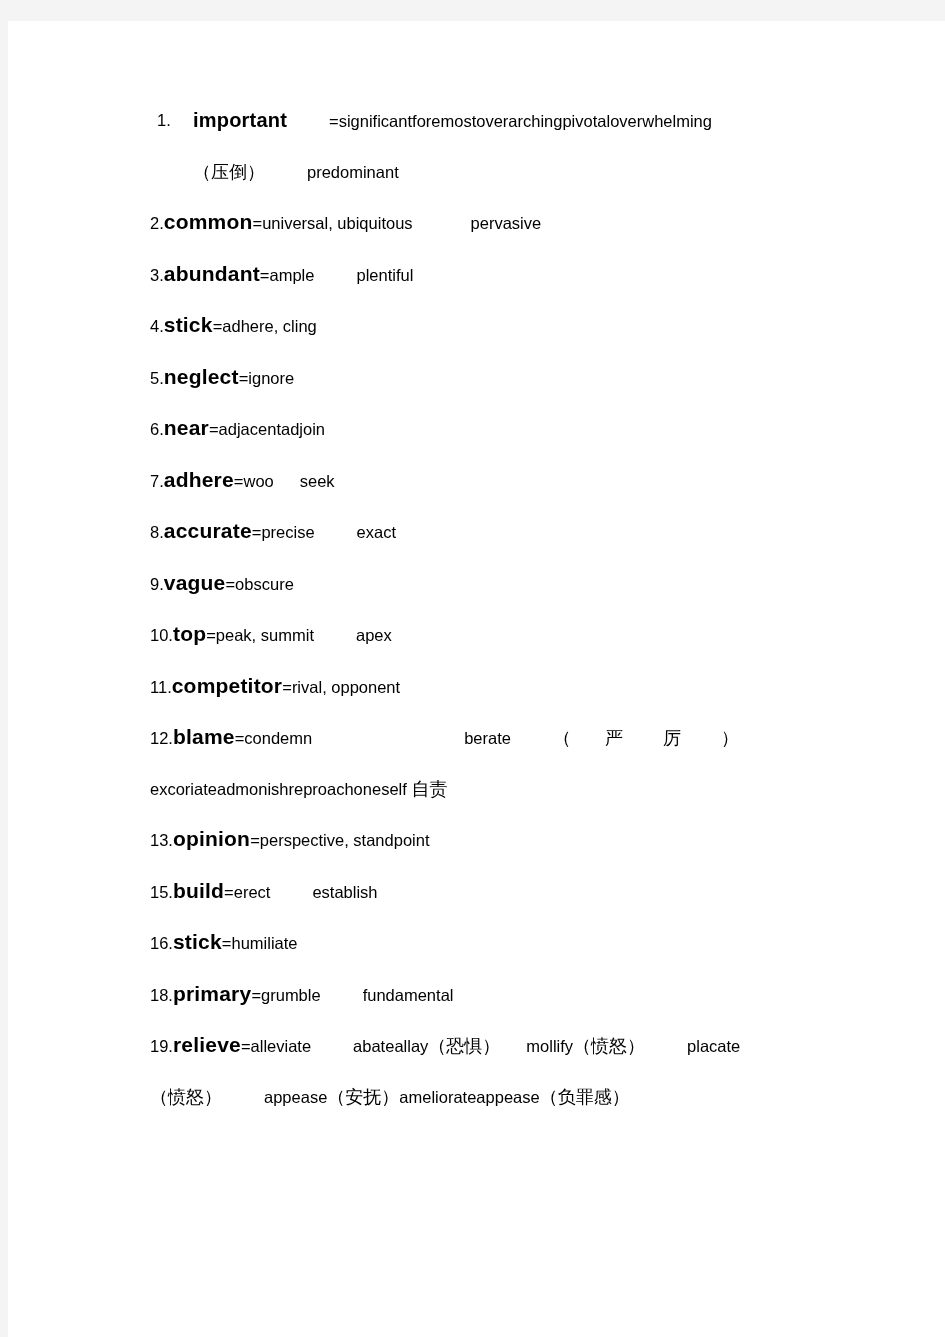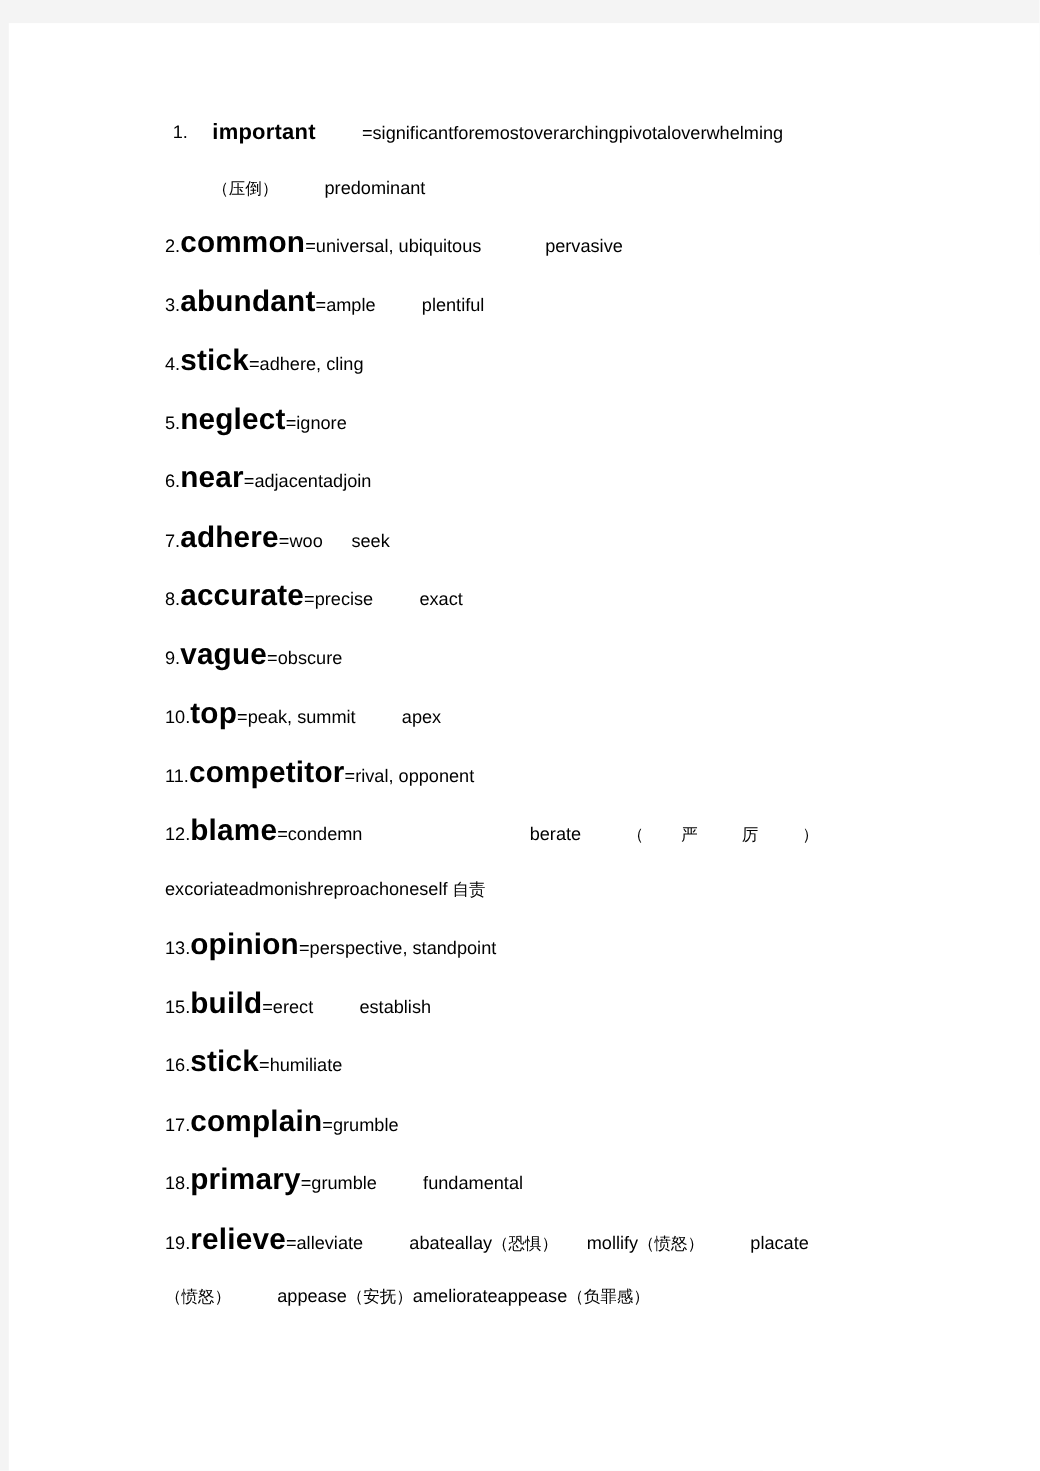--- a/index.html
+++ b/index.html
@@ -53,39 +53,39 @@
     font-size: 16.5px;
   }
 
   .num {
     font-size: 16.5px;
     font-weight: normal;
   }
 
   .head {
     font-weight: bold;
-    font-size: 27px;
+    font-size: 21px;
     letter-spacing: 0.2px;
   }
   .entry-list .head {
     font-size: 20px;
   }
 
   .syn {
     font-size: 16.5px;
   }
 
   
   .gap-sm { display: inline-block; width: 26px; }
   .gap-md { display: inline-block; width: 42px; }
   .gap-lg { display: inline-block; width: 58px; }
 
   .cjk {
     font-family: "DejaVu Sans", "Liberation Sans", sans-serif;
-    font-size: 15px;
+    font-size: 18px;
   }
 
   
   .spread {
     letter-spacing: 34px;
   }
   .spread-wide {
     letter-spacing: 40px;
   }
 
@@ -155,23 +155,20 @@
 
 
     <p class="entry">
       <span class="num">15.</span><span class="head">build</span><span class="syn">=</span><span class="syn">erect</span><span class="gap-md"></span><span class="syn">establish</span>
     </p>
 
     <p class="entry">
       <span class="num">16.</span><span class="head">stick</span><span class="syn">=</span><span class="syn">humiliate</span>
     </p>
 
-    <p class="entry">
-      <span class="num">17.</span><span class="head">complain</span><span class="syn">=</span><span class="syn">grumble</span>
-    </p>
 
     <p class="entry">
       <span class="num">18.</span><span class="head">primary</span><span class="syn">=</span><span class="syn">grumble</span><span class="gap-md"></span><span class="syn">fundamental</span>
     </p>
 
     <p class="entry">
       <span class="num">19.</span><span class="head">relieve</span><span class="syn">=</span><span class="syn">alleviate</span><span class="gap-md"></span><span class="syn">abateallay</span><span class="cjk">（恐惧）</span><span class="gap-sm"></span><span class="syn">mollify</span><span class="cjk">（愤怒）</span><span class="gap-md"></span><span class="syn">placate</span>
       <span class="cont"><span class="cjk">（愤怒）</span><span class="gap-md"></span><span class="syn">appease</span><span class="cjk">（安抚）</span><span class="syn">ameliorateappease</span><span class="cjk">（负罪感）</span></span>
     </p>
 

